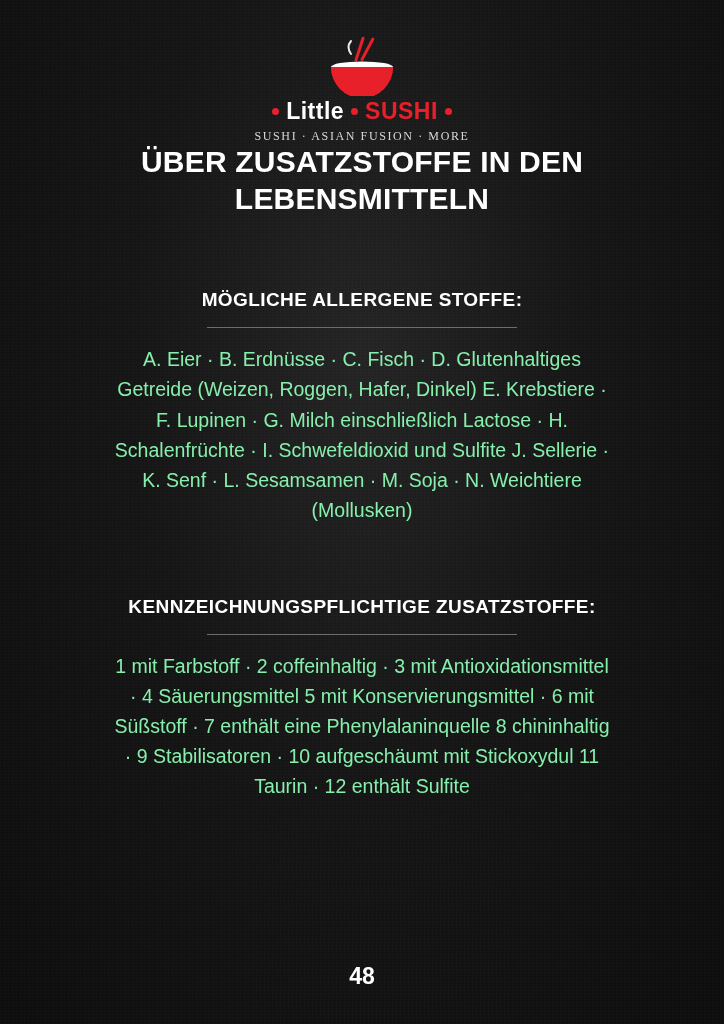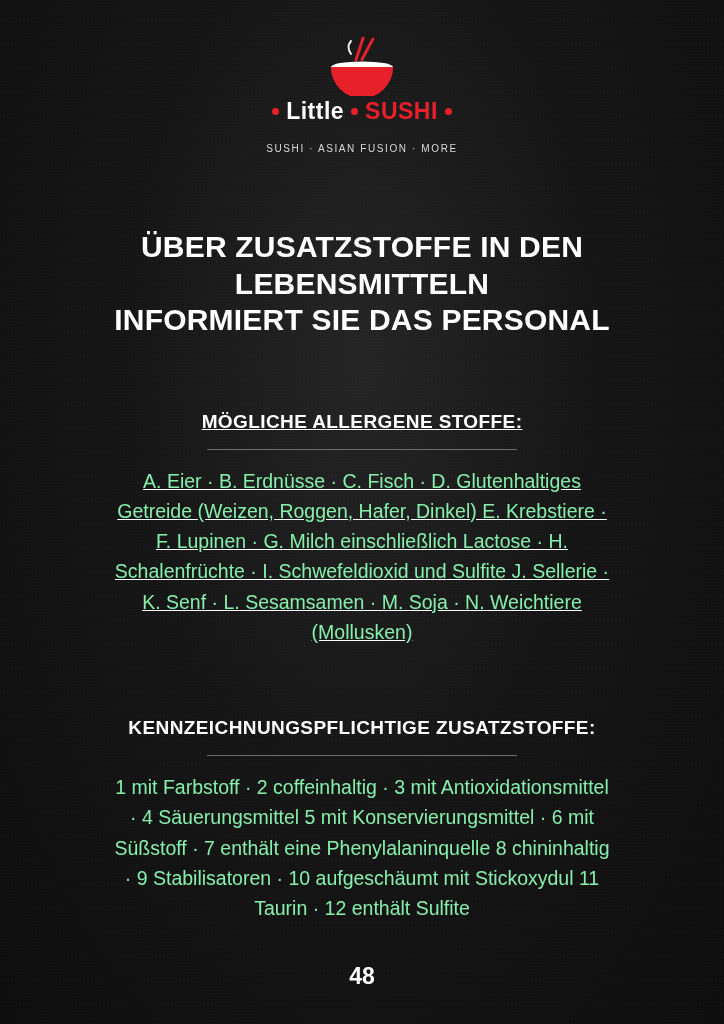--- a/index.html
+++ b/index.html
@@ -71,46 +71,46 @@
     letter-spacing: 0.5px;
     color: #ffffff;
   }
   .logo-osaka {
     font-size: 23px;
     font-weight: 700;
     letter-spacing: 0.5px;
     color: #e8202a;
   }
   .logo-tagline {
-    margin-top: 18px;
-    font-size: 10px;
+    margin-top: 4px;
+    font-size: 12px;
     letter-spacing: 1.6px;
     color: #d8d8d8;
     font-weight: 400;
+    font-family: Liberation Serif, serif;
   }
 
   
   .headline {
-    margin-top: 75px;
     width: 640px;
     text-align: center;
     font-size: 30px;
     line-height: 1.22;
     font-weight: 800;
     letter-spacing: 0.2px;
     text-transform: uppercase;
   }
   .headline .l2 { display: block; }
 
   
   .section {
     width: 560px;
     text-align: center;
   }
-  .section.first { margin-top: 72px; text-decoration: underline; }
+  .section.first { margin-top: 72px; }
   .section.second { margin-top: 70px; }
 
   .section-title {
     font-size: 19px;
     font-weight: 800;
     letter-spacing: 0.4px;
     text-transform: uppercase;
     margin-bottom: 16px;
   }
   .rule {
@@ -167,21 +167,20 @@
       <span class="logo-little">Little</span>
       <span class="logo-dot"></span>
       <span class="logo-osaka">SUSHI</span>
       <span class="logo-dot"></span>
     </div>
     <div class="logo-tagline">SUSHI · ASIAN FUSION · MORE</div>
   </div>
 
   <div class="headline">
     <span class="l1">ÜBER ZUSATZSTOFFE IN DEN LEBENSMITTELN</span>
-    <span class="l2">INFORMIERT SIE DAS PERSONAL</span>
   </div>
 
   <div class="section first">
     <div class="section-title">MÖGLICHE ALLERGENE STOFFE:</div>
     <div class="rule"></div>
     <div class="body-text">A. Eier · B. Erdnüsse · C. Fisch · D. Glutenhaltiges Getreide (Weizen, Roggen, Hafer, Dinkel) E. Krebstiere · F. Lupinen · G. Milch einschließlich Lactose · H. Schalenfrüchte · I. Schwefeldioxid und Sulfite J. Sellerie · K. Senf · L. Sesamsamen · M. Soja · N. Weichtiere (Mollusken)</div>
   </div>
 
   <div class="section second">
     <div class="section-title">KENNZEICHNUNGSPFLICHTIGE ZUSATZSTOFFE:</div>

